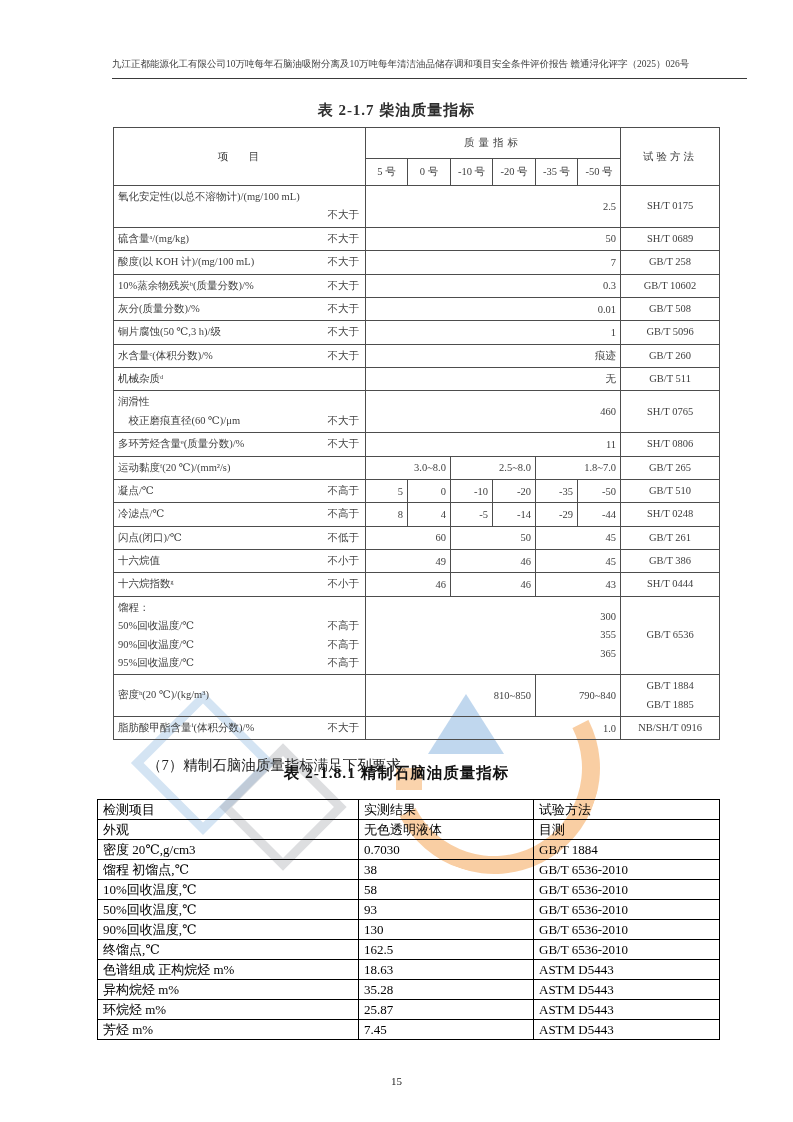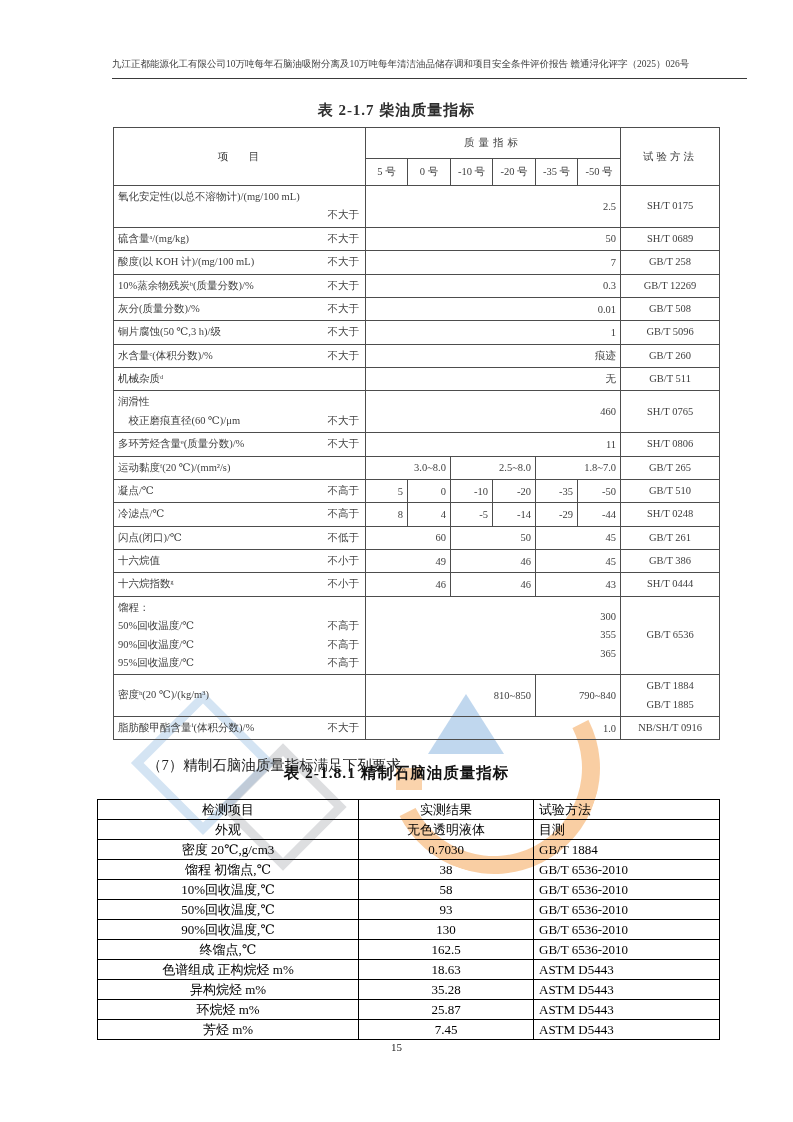--- a/index.html
+++ b/index.html
@@ -23,21 +23,21 @@
   .page-header{
     position:absolute;left:85px;top:58px;width:635px;
     font-size:9.5px;color:#3c3c3c;white-space:nowrap;
     padding-bottom:7px;border-bottom:1.3px solid #3a3a3a;margin-left:27px;
   }
   .t1-title{position:absolute;left:0;top:101px;width:793px;text-align:center;
     font-size:15px;font-weight:bold;color:#2e2e2e;letter-spacing:1px;}
   .para7{position:absolute;left:147px;top:736px;font-size:14.5px;color:#1f1f1f;margin-top:20px;}
   .t2-title{position:absolute;left:0;top:763px;width:793px;text-align:center;
     font-size:15.5px;font-weight:bold;color:#111;letter-spacing:1px;}
-  .page-number{position:absolute;left:0;top:1041px;width:793px;text-align:center;font-size:11px;color:#222;}
+  .page-number{position:absolute;left:0;top:1075px;width:793px;text-align:center;font-size:11px;color:#222;}
   
   .t1{
     position:absolute;left:113px;top:127px;width:606px;
     border-collapse:collapse;table-layout:fixed;
     font-size:10.5px;color:#3e3e3e;
   }
   .t1 th,.t1 td{border:1px solid #4d4d4d;padding:2px 4px;vertical-align:middle;}
   .t1 th{font-weight:normal;text-align:center;}
   .t1 .h-item{white-space:pre;letter-spacing:2px;}
   .t1 .h-quality{letter-spacing:4px;height:26px;}
@@ -50,21 +50,21 @@
   .t1 td.val .vline{line-height:1.75;}
   .t1 td.method{text-align:center;white-space:nowrap;}
   .t1 td.method .mline{line-height:1.75;}
   
   .t2{
     position:absolute;left:97px;top:799px;width:622px;
     border-collapse:collapse;table-layout:fixed;
     font-size:13px;color:#000;
   }
   .t2 td{border:1px solid #000;height:19px;padding:0 5px;vertical-align:middle;}
-  .t2 td.c0,.t2 td.c1{text-align:center;}
+  .t2 td.c0,.t2 td.c1{text-align:left;}
   .t2 td.c2{text-align:left;}
 </style>
 </head>
 <body>
 
 <div class="wm wm-diamond1"></div>
 <div class="wm wm-diamond2"></div>
 <div class="wm wm-ring"></div>
 <div class="wm wm-tri"></div>
 <div class="wm wm-sq"></div>
@@ -144,21 +144,21 @@
         </tr>
         <tr>
           <td class="item">
             <div class="item-line">
               <span class="lb">10%蒸余物残炭ᵇ(质量分数)/%</span>
               <span class="ql">不大于</span>
             </div>
           </td>
           <td class="val" colspan="6">0.3</td>
           <td class="method">
-            <div class="mline">GB/T 12269</div>
+            <div class="mline">GB/T 10602</div>
           </td>
         </tr>
         <tr>
           <td class="item">
             <div class="item-line">
               <span class="lb">灰分(质量分数)/%</span>
               <span class="ql">不大于</span>
             </div>
           </td>
           <td class="val" colspan="6">0.01</td>

